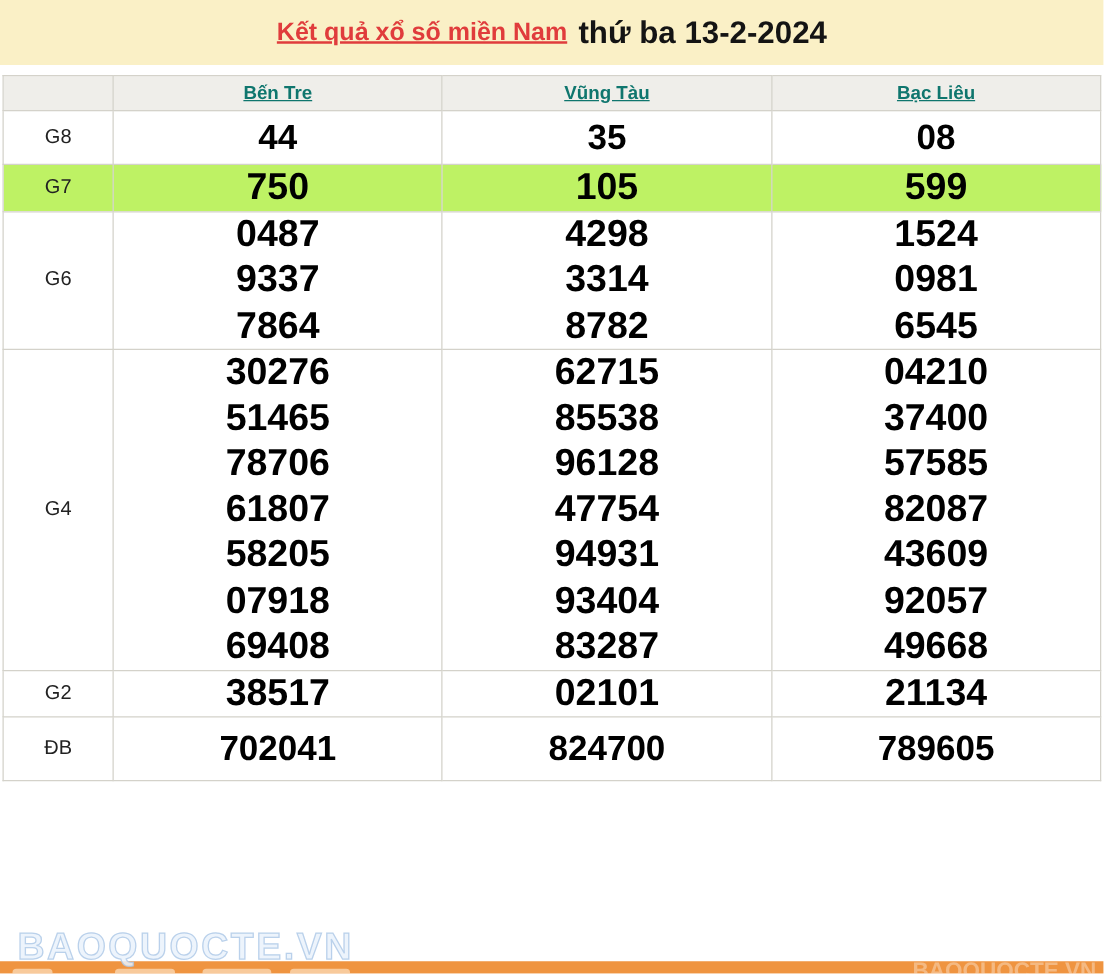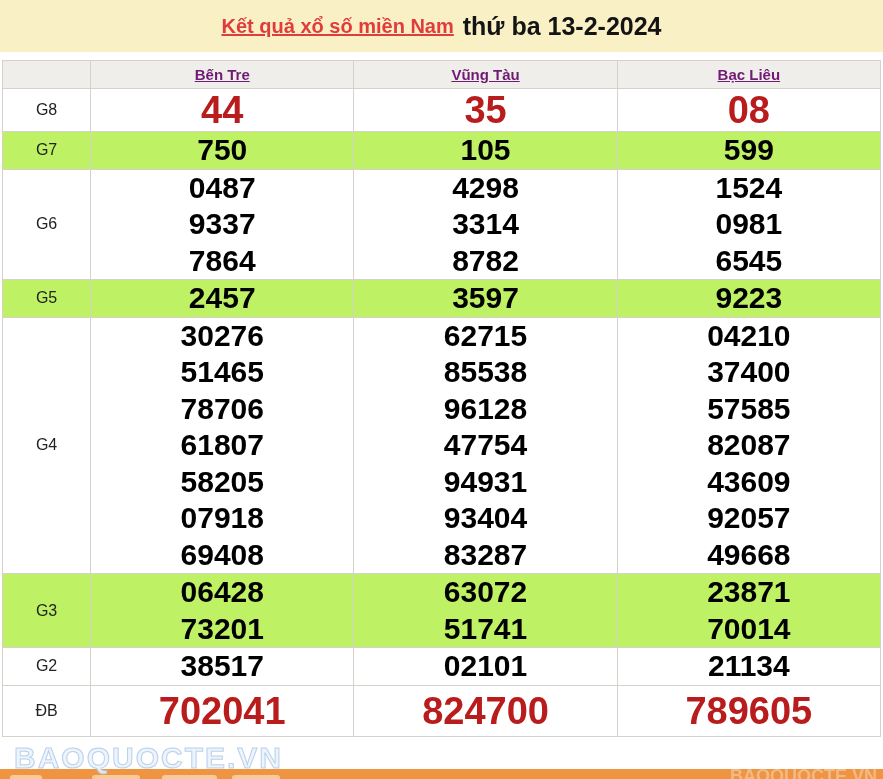--- a/index.html
+++ b/index.html
@@ -44,43 +44,43 @@
     padding:0;
     vertical-align:middle;
   }
   table.results thead th{
     height:27px;
     background:#efeeea;
   }
   col.c-label{width:88px;}
   col.c-prov{width:263px;}
   .prov-link{
-    color:#701a75;
+    color:#0f766e;
     font-size:15px;
     font-weight:700;
     text-decoration:underline;
     cursor:pointer;
   }
   td.label-col{
     font-size:16px;
     font-weight:400;
     color:#222;
     background:#fff;
   }
   tr.stripe td{background:#bef264;}
   .num{
     font-size:30px;
     font-weight:700;
     color:#000;
     line-height:36.5px;
     white-space:nowrap;
   }
   tbody tr.hl .num{
-    color:#b91c1c;
-    font-size:38px;
+    color:#000000;
+    font-size:28px;
   }
   tbody tr:first-child .num{line-height:42px;}
   tbody tr:last-child .num{line-height:50px;}
   
   .orange-bar{
     position:absolute;
     left:0;bottom:0;
     width:883px;height:10px;
     background:#ef9440;
     overflow:hidden;
@@ -184,32 +184,20 @@
             <div class="num">4298</div>
             <div class="num">3314</div>
             <div class="num">8782</div>
           </td>
           <td>
             <div class="num">1524</div>
             <div class="num">0981</div>
             <div class="num">6545</div>
           </td>
         </tr>
-        <tr class="stripe">
-          <td class="label-col">G5</td>
-          <td>
-            <div class="num">2457</div>
-          </td>
-          <td>
-            <div class="num">3597</div>
-          </td>
-          <td>
-            <div class="num">9223</div>
-          </td>
-        </tr>
         <tr>
           <td class="label-col">G4</td>
           <td>
             <div class="num">30276</div>
             <div class="num">51465</div>
             <div class="num">78706</div>
             <div class="num">61807</div>
             <div class="num">58205</div>
             <div class="num">07918</div>
             <div class="num">69408</div>
@@ -226,35 +214,20 @@
           <td>
             <div class="num">04210</div>
             <div class="num">37400</div>
             <div class="num">57585</div>
             <div class="num">82087</div>
             <div class="num">43609</div>
             <div class="num">92057</div>
             <div class="num">49668</div>
           </td>
         </tr>
-        <tr class="stripe">
-          <td class="label-col">G3</td>
-          <td>
-            <div class="num">06428</div>
-            <div class="num">73201</div>
-          </td>
-          <td>
-            <div class="num">63072</div>
-            <div class="num">51741</div>
-          </td>
-          <td>
-            <div class="num">23871</div>
-            <div class="num">70014</div>
-          </td>
-        </tr>
         <tr>
           <td class="label-col">G2</td>
           <td>
             <div class="num">38517</div>
           </td>
           <td>
             <div class="num">02101</div>
           </td>
           <td>
             <div class="num">21134</div>

